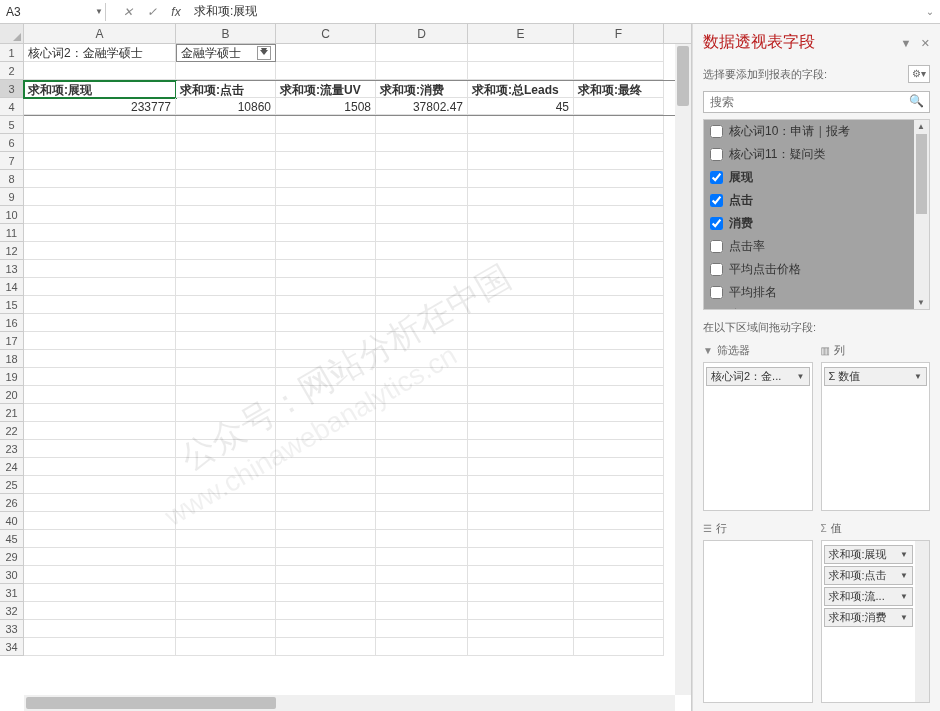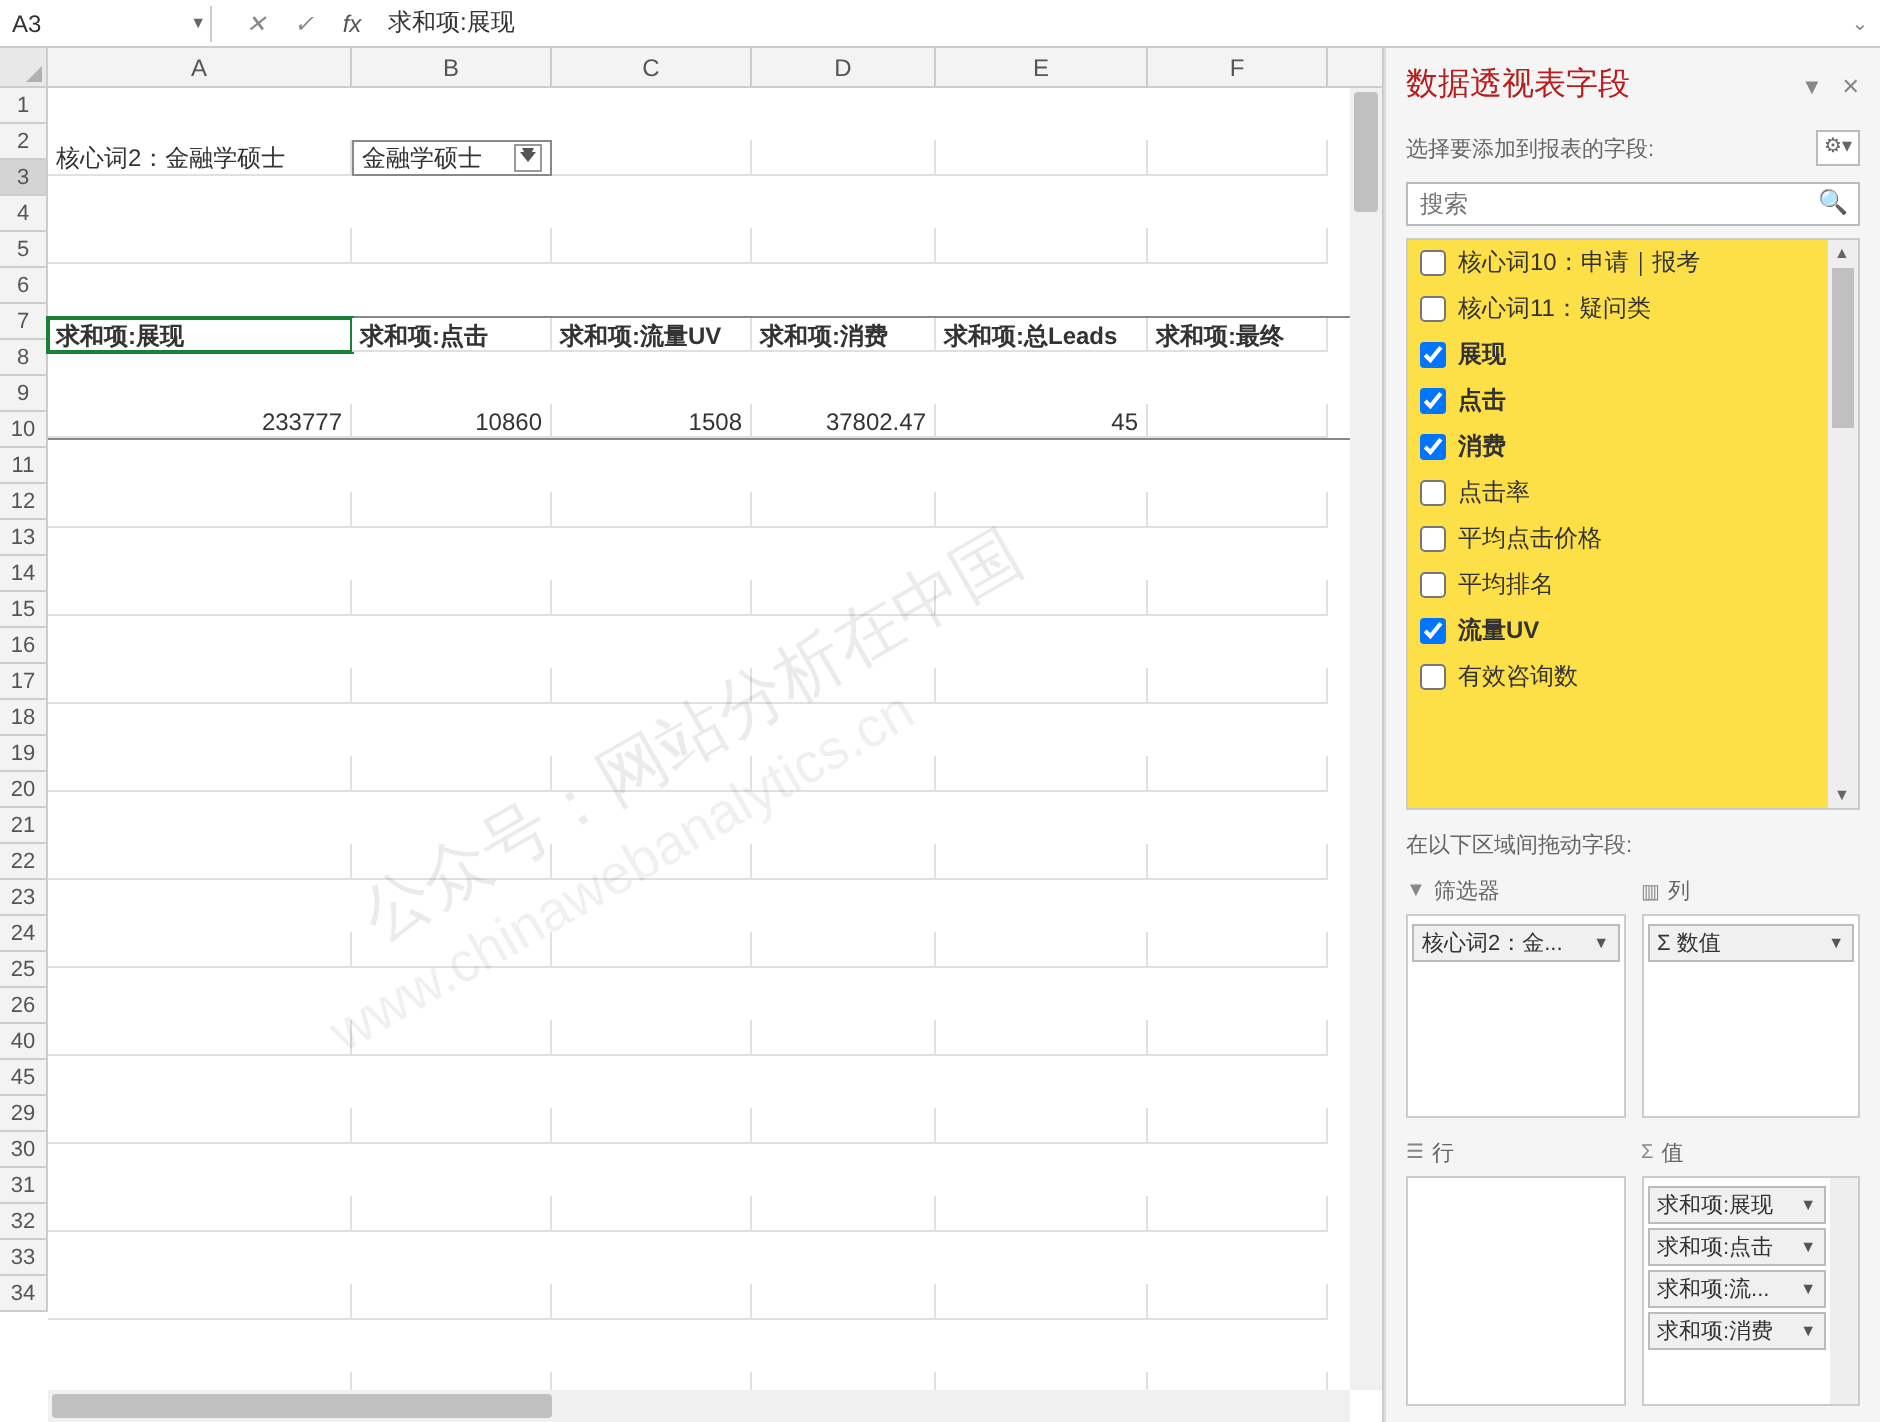--- a/index.html
+++ b/index.html
@@ -21,21 +21,21 @@
 .corner { width: 24px; border-right: 1px solid #ccc; background: #e8e8e8; position: relative; }
 .corner::after { content: ''; position: absolute; right: 2px; bottom: 2px; width: 0; height: 0; border-left: 8px solid transparent; border-bottom: 8px solid #b0b0b0; }
 .col-h { text-align: center; border-right: 1px solid #ccc; line-height: 20px; color: #555; background: #f3f3f3; }
 .col-A { width: 152px; } .col-B { width: 100px; } .col-C { width: 100px; } .col-D { width: 92px; } .col-E { width: 106px; } .col-F { width: 90px; }
 
 .row-headers { position: absolute; top: 20px; left: 0; width: 24px; background: #f3f3f3; border-right: 1px solid #ccc; }
 .row-h { height: 18px; line-height: 18px; text-align: center; border-bottom: 1px solid #ccc; color: #555; font-size: 11px; }
 .row-h.sel { background: #d4d4d4; }
 
 .grid { position: absolute; top: 20px; left: 24px; right: 0; bottom: 0; }
-.g-row { display: flex; height: 18px; margin-top: 26px; }
+.g-row { display: flex; height: 18px; }
 .g-cell { border-right: 1px solid #e0e0e0; border-bottom: 1px solid #e0e0e0; padding: 1px 4px; line-height: 16px; overflow: hidden; white-space: nowrap; font-size: 12px; }
 .g-cell.rnum { text-align: right; }
 .g-cell.hdr { font-weight: bold; background: #fff; }
 .sel-cell { outline: 2px solid #1a7f37; outline-offset: -1px; background: #e8f0e8; }
 .filter-btn { display: inline-block; width: 14px; height: 14px; border: 1px solid #999; margin-left: 4px; vertical-align: middle; position: relative; background: #fff; }
 .filter-btn::after { content: ''; position: absolute; top: 3px; left: 2px; width: 0; height: 0; border-left: 4px solid transparent; border-right: 4px solid transparent; border-top: 5px solid #555; }
 .filter-funnel::before { content: ''; position: absolute; top: 1px; left: 3px; width: 6px; height: 4px; background: #555; clip-path: polygon(0 0, 100% 0, 65% 100%, 35% 100%); }
 
 .watermark { position: absolute; top: 50%; left: 50%; transform: translate(-50%,-50%) rotate(-30deg); font-size: 34px; color: rgba(0,0,0,0.08); pointer-events: none; white-space: nowrap; }
 .watermark2 { position: absolute; top: 60%; left: 45%; transform: translate(-50%,-50%) rotate(-30deg); font-size: 28px; color: rgba(0,0,0,0.06); pointer-events: none; }
@@ -50,21 +50,21 @@
 .pane-title { color: #b91c1c; font-size: 16px; }
 .pane-close { color: #888; cursor: pointer; }
 .pane-close span { margin-left: 6px; font-size: 11px; }
 .pane-sub { display: flex; justify-content: space-between; align-items: center; padding: 4px 10px 8px; color: #666; font-size: 11px; }
 .gear { width: 22px; height: 18px; border: 1px solid #bbb; text-align: center; line-height: 16px; background: #fff; cursor: pointer; font-size: 10px; }
 
 .search-box { margin: 0 10px 6px; position: relative; }
 .search-box input { width: 100%; padding: 3px 22px 3px 6px; border: 1px solid #bbb; font-size: 12px; }
 .search-box .mag { position: absolute; right: 6px; top: 3px; color: #4a88c7; font-size: 12px; }
 
-.field-list { margin: 0 10px 0 10px; background: #fde047; border: 1px solid #ccc; height: 286px; overflow-y: auto; position: relative; }
+.field-list { margin: 0 10px 0 10px; background: #a3a3a3; border: 1px solid #ccc; height: 191px; overflow-y: auto; position: relative; }
 .field-item { display: flex; align-items: center; padding: 3px 6px; font-size: 12px; }
 .field-item input { margin-right: 6px; }
 .field-item.checked { font-weight: bold; }
 .fl-scroll { position: absolute; right: 0; top: 0; bottom: 0; width: 15px; background: #eee; }
 .fl-scroll .thumb { position: absolute; top: 14px; left: 2px; right: 2px; height: 80px; background: #c0c0c0; }
 .fl-scroll .arr { position: absolute; left: 3px; font-size: 8px; color: #666; }
 
 .drag-label { padding: 10px 10px 6px; color: #666; font-size: 11px; }
 .zones { display: grid; grid-template-columns: 1fr 1fr; gap: 8px; padding: 0 10px 8px; flex: 1; }
 .zone { display: flex; flex-direction: column; }

